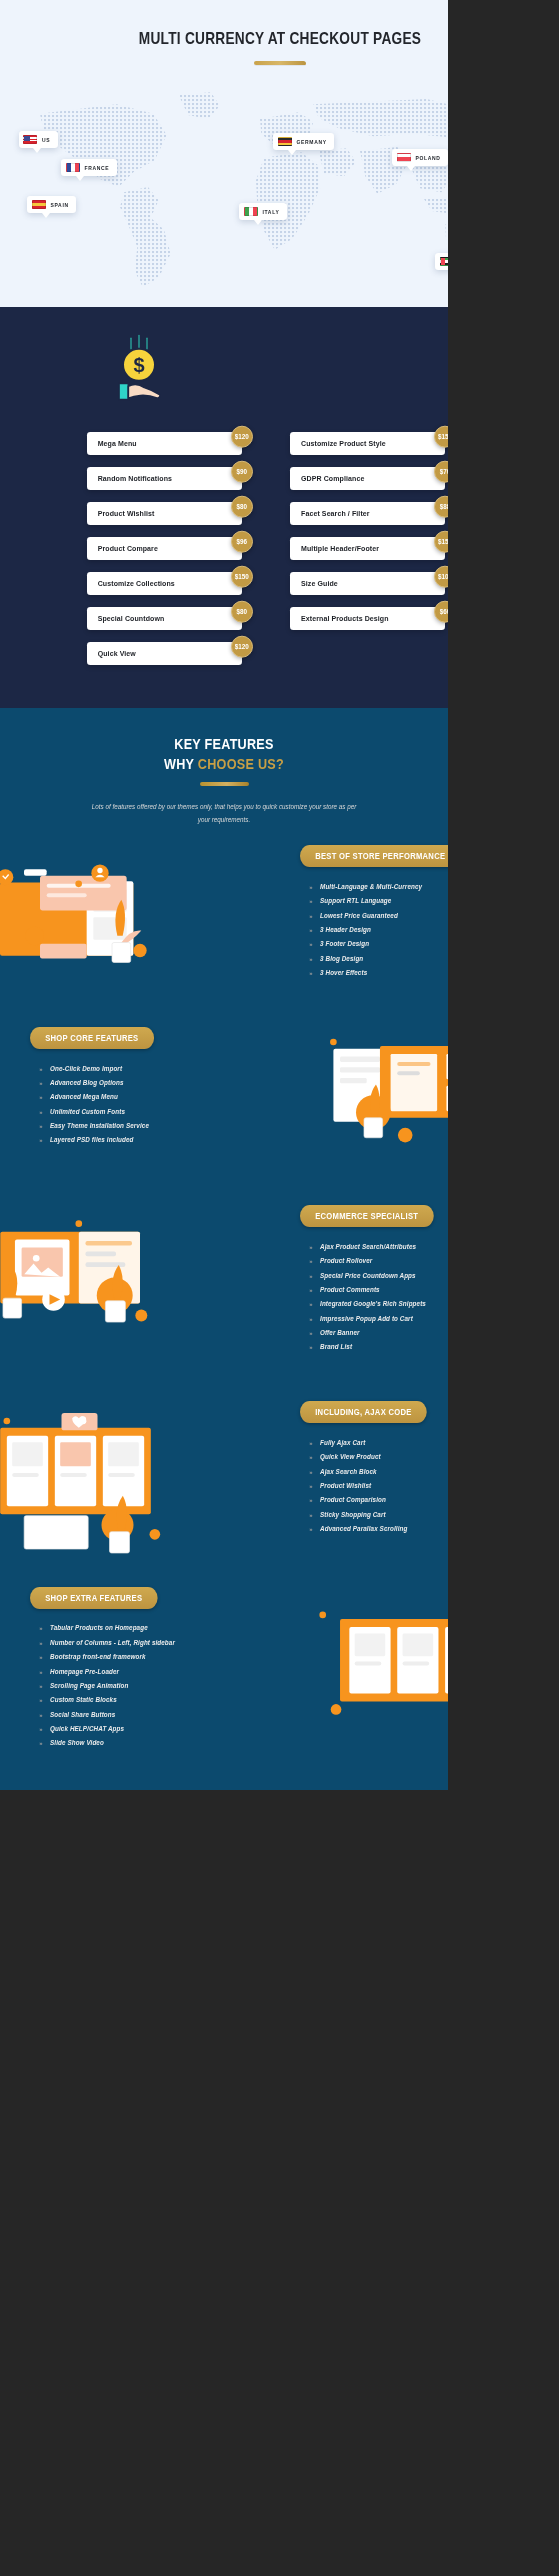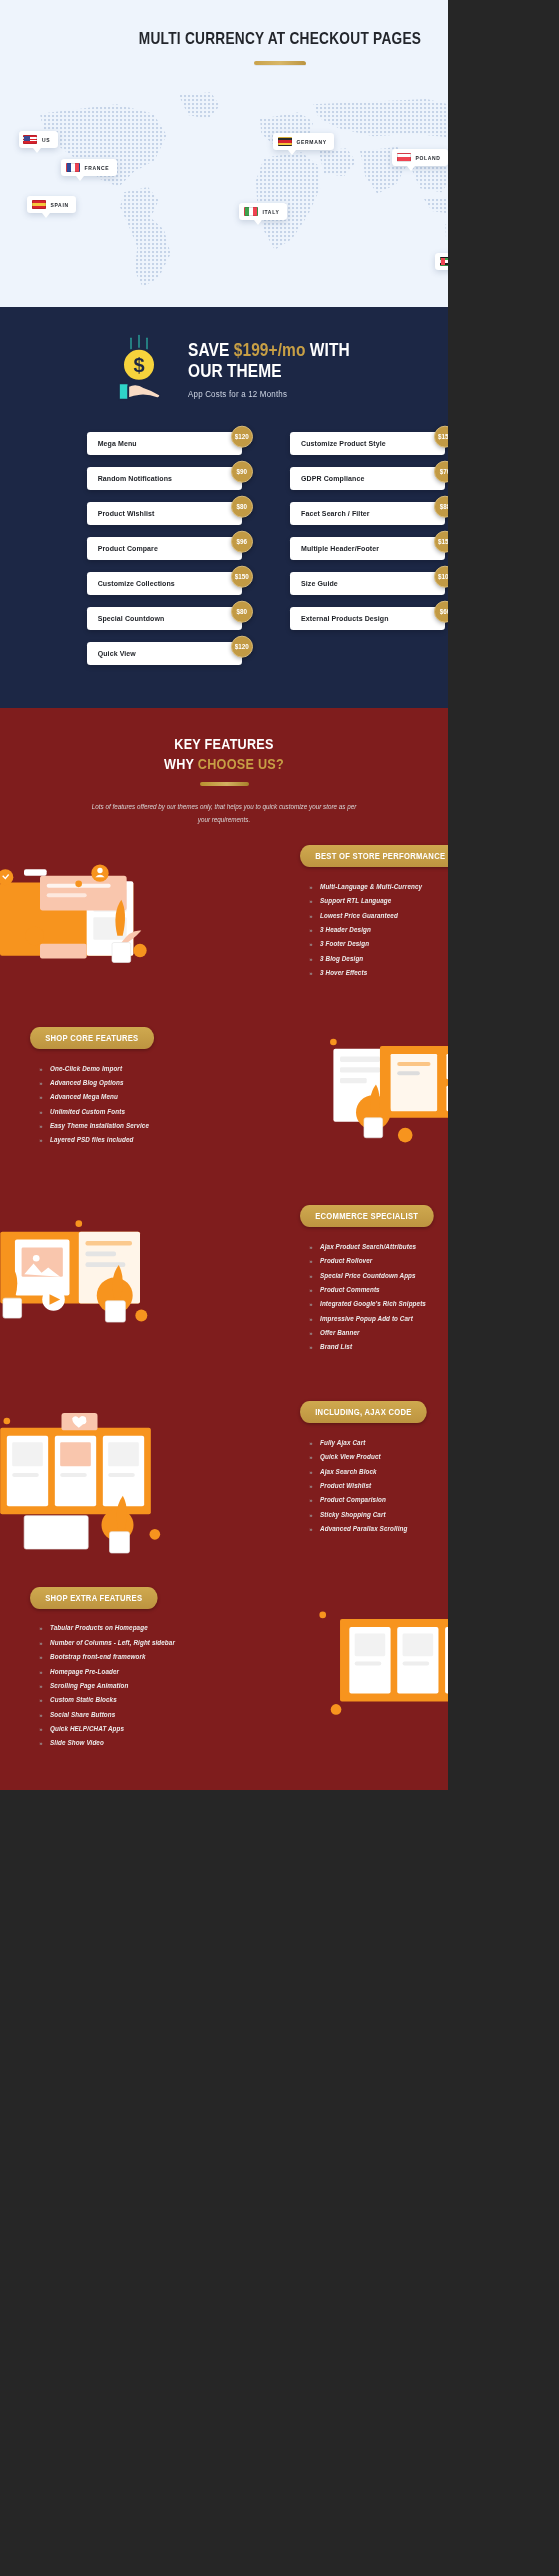--- a/index.html
+++ b/index.html
@@ -159,21 +159,21 @@
     color: #fff;
     font-size: 6.3px;
     font-weight: bold;
     display: flex;
     align-items: center;
     justify-content: center;
     box-shadow: 0 1.3px 4px rgba(0,0,0,.30);
   }
 
   
-  .features-section { background: #7f1d1d; padding: 28px 0 40px; }
+  .features-section { background: #0c4a6e; padding: 28px 0 40px; }
   .kf-title {
     text-align: center;
     font-family: "Liberation Sans Narrow", "Liberation Sans", sans-serif;
     font-size: 14.7px;
     font-weight: bold;
     color: #fff;
     letter-spacing: 0.3px;
     transform: scaleX(0.86);
   }
   .kf-sub {
@@ -328,27 +328,20 @@
           <g stroke="#2aa9a0" stroke-width="2" stroke-linecap="round">
             <line x1="36" y1="6" x2="36" y2="22"></line>
             <line x1="48" y1="2" x2="48" y2="20"></line>
             <line x1="60" y1="6" x2="60" y2="22"></line>
           </g>
           <circle cx="48" cy="46" r="24" fill="#f6d33c" stroke="#1c2745" stroke-width="3"></circle>
           <text x="48" y="57" font-family="Liberation Sans, sans-serif" font-size="30" font-weight="bold" fill="#1c2745" text-anchor="middle">$</text>
           <path d="M18,74 h14 v24 h-14 z" fill="#2fd4c8" stroke="#1c2745" stroke-width="2.5"></path>
           <path d="M32,78 q12,-6 24,2 q12,4 22,10 q4,3 -2,6 q-14,-5 -26,-4 q-10,1 -18,4 z" fill="#f9dbc4" stroke="#1c2745" stroke-width="2.5" stroke-linejoin="round"></path>
         </svg>
-      </div>
-      <div class="save-text-wrap">
-        <div class="save-line">
-          <span>SAVE </span><span class="save-amount">$199+/mo</span><span> WITH</span>
-        </div>
-        <div class="save-line">OUR THEME</div>
-        <div class="save-sub">App Costs for a 12 Months</div>
       </div>
     </div>
 
     <div class="price-grid">
       <div class="price-col">
         <div class="price-row">
           <span class="pname">Mega Menu</span>
           <span class="price-badge">$120</span>
         </div>
         <div class="price-row">

